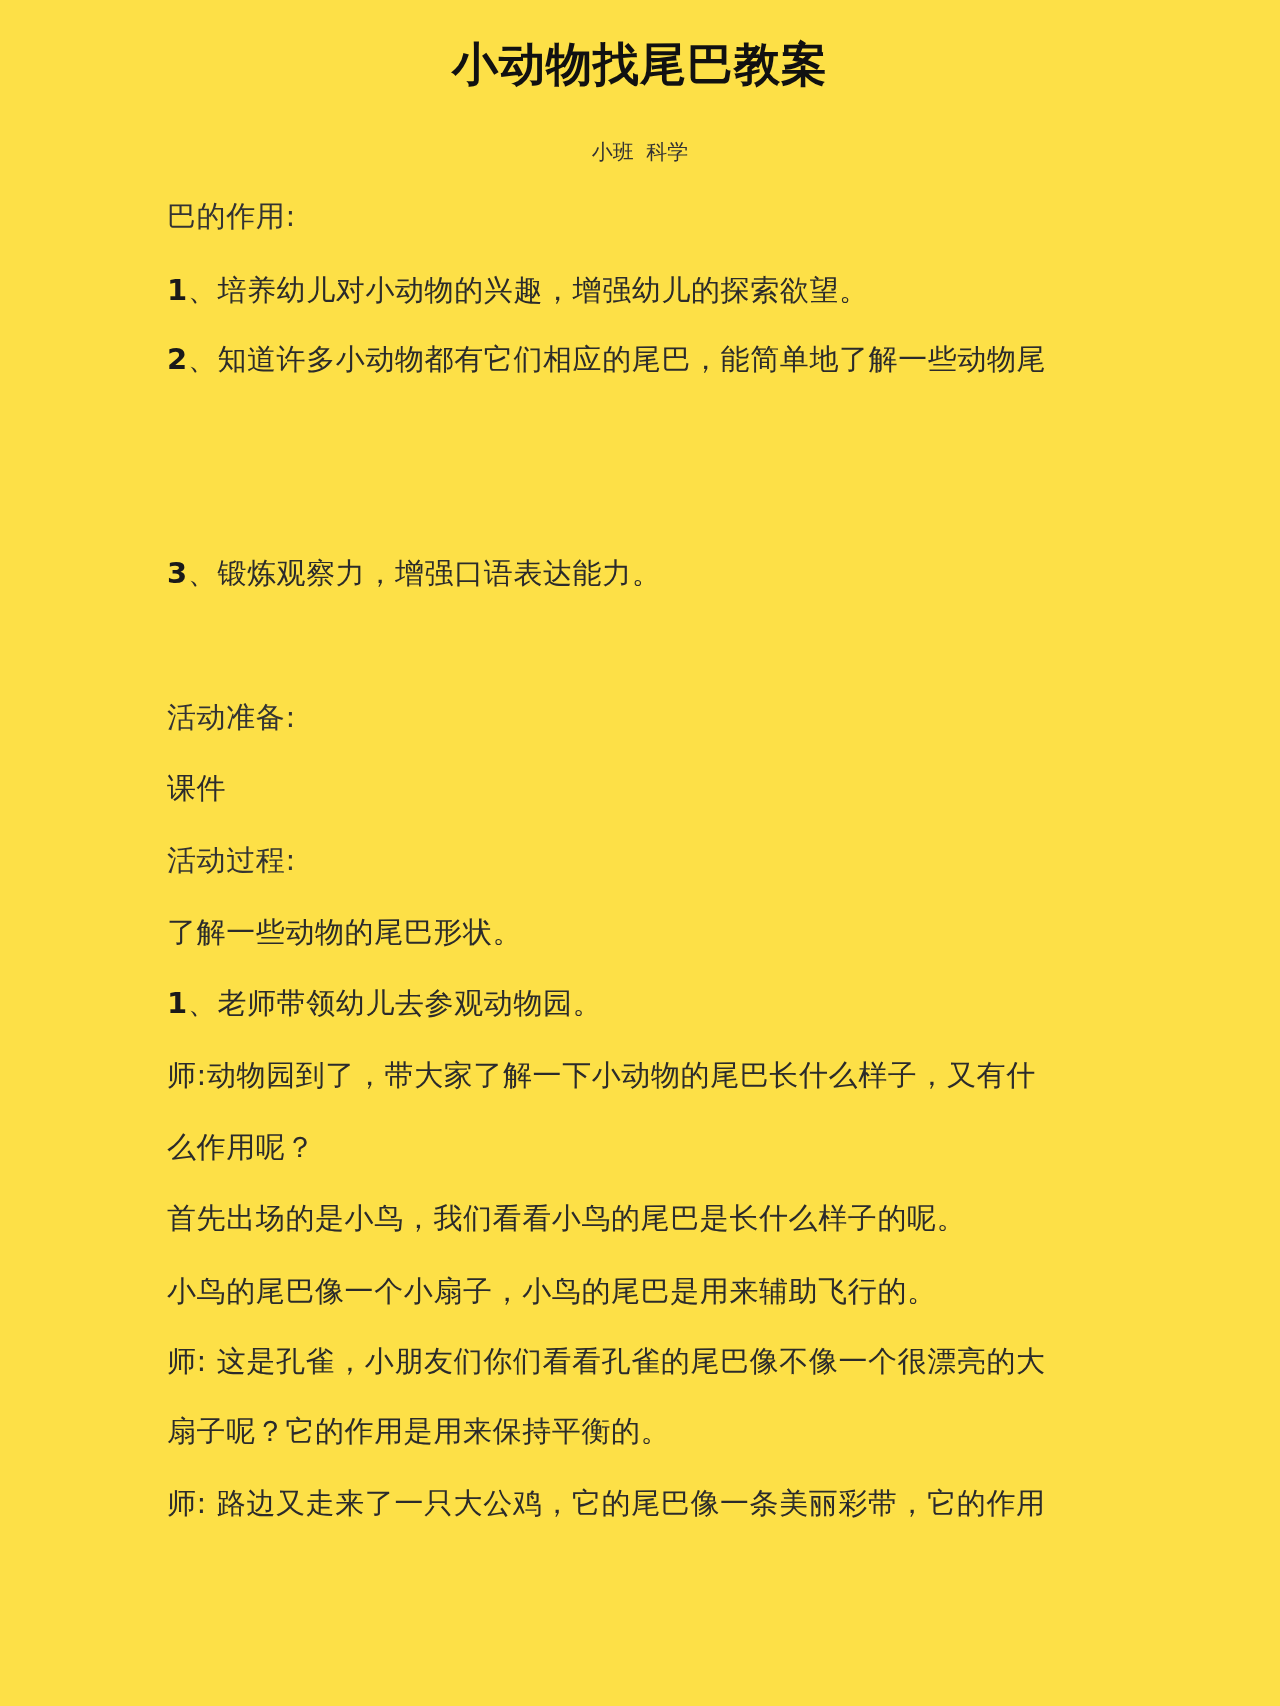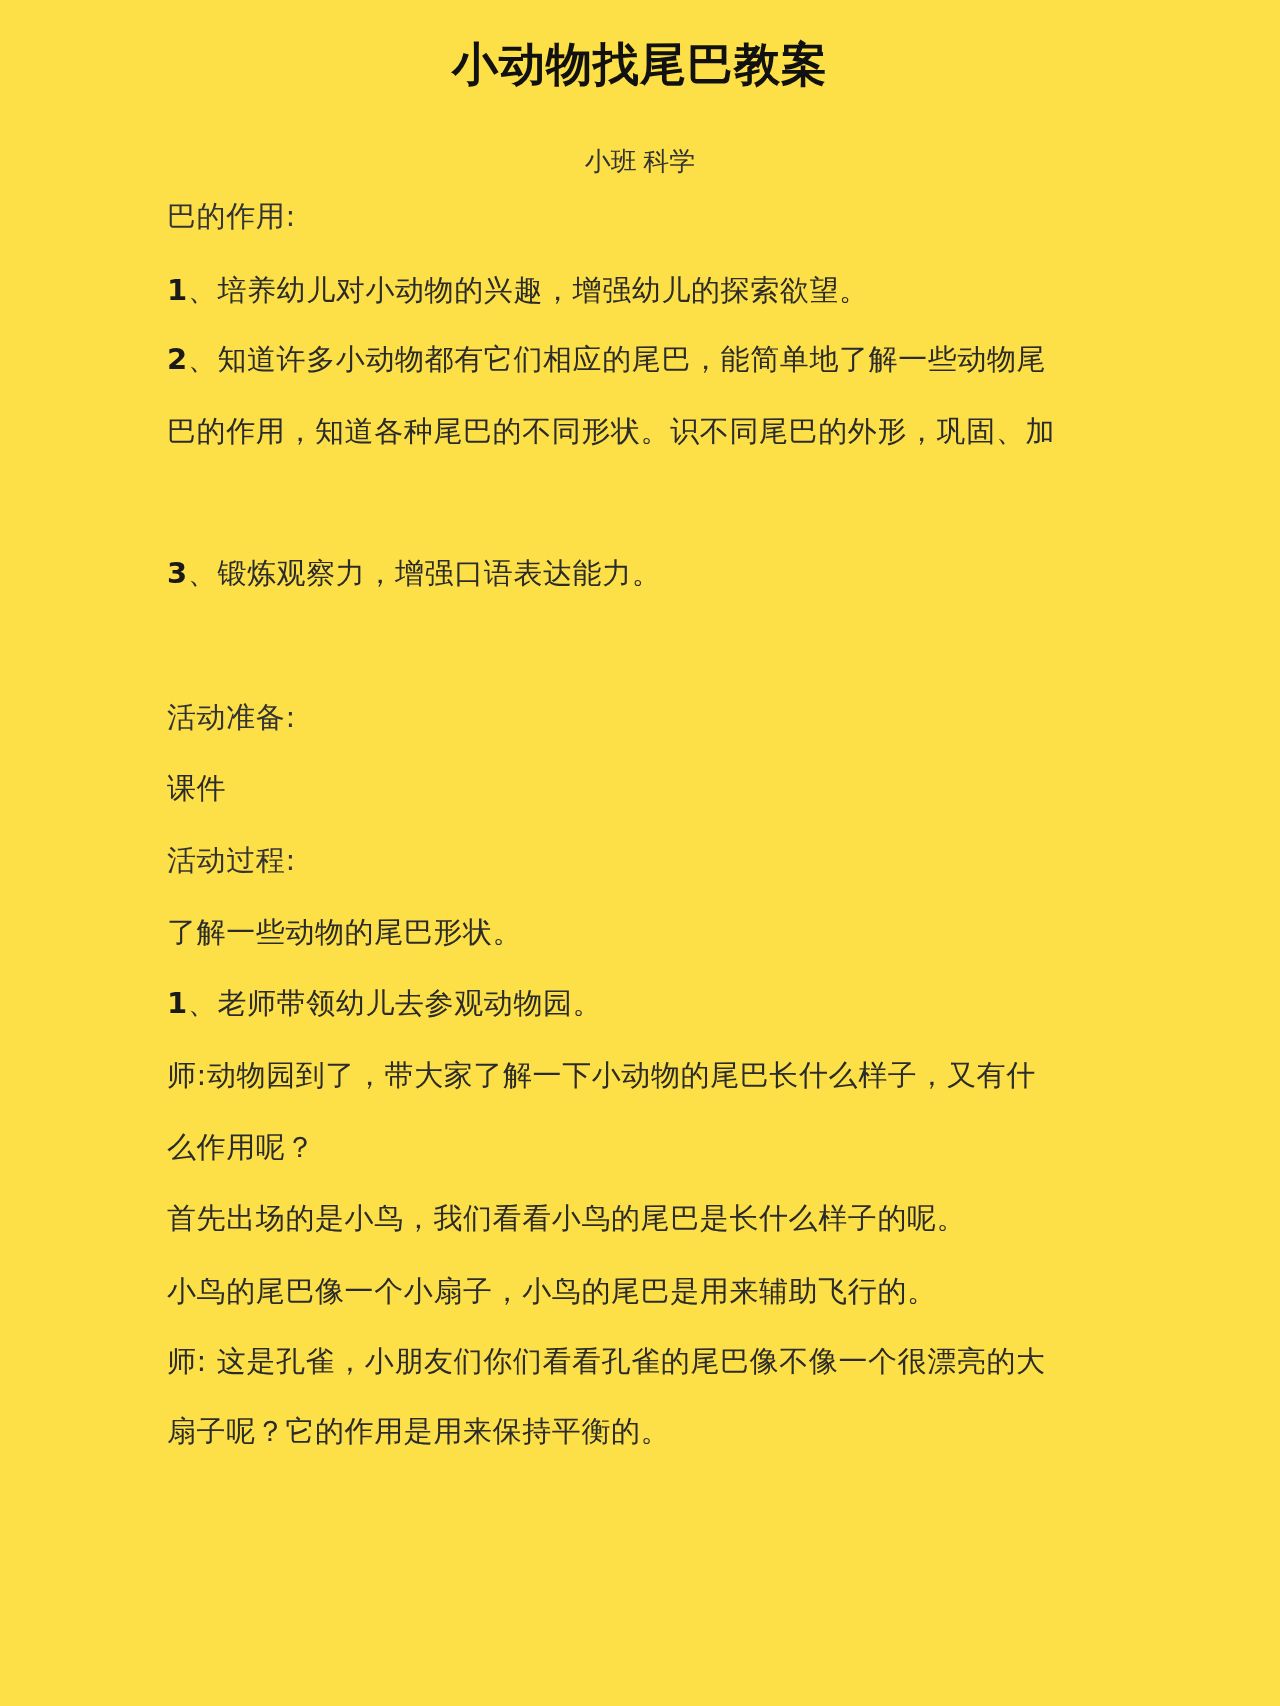--- a/index.html
+++ b/index.html
@@ -29,26 +29,26 @@
     text-align: center;
     font-size: 46px;
     font-weight: bold;
     color: #111111;
     letter-spacing: 1px;
     line-height: 60px;
   }
   .subtitle {
     position: absolute;
     left: 0; right: 0;
-    top: 148px;
+    top: 140px;
     text-align: center;
-    font-size: 26px;
+    font-size: 21px;
     color: #333333;
     line-height: 28px;
-    font-family: Liberation Serif, serif;
+    font-family: Liberation Mono, monospace;
   }
   .line {
     position: absolute;
     left: 167px;
     width: 960px;
     font-size: 29px;
     line-height: 40px;
     white-space: nowrap;
     color: #2b2b2b;
     letter-spacing: 0.6px;
@@ -71,21 +71,20 @@
 
   <div class="line heading" style="top:196px;">巴的作用:</div>
 
   <div class="line" style="top:270px;">
     <span class="num">1</span><span>、培养幼儿对小动物的兴趣，增强幼儿的探索欲望。</span>
   </div>
 
   <div class="line" style="top:339px;">
     <span class="num">2</span><span>、知道许多小动物都有它们相应的尾巴，能简单地了解一些动物尾</span>
   </div>
-  <div class="line" style="top:411px;">巴的作用，知道各种尾巴的不同形状。识不同尾巴的外形，巩固、加</div>
 
   <div class="line" style="top:553px;">
     <span class="num">3</span><span>、锻炼观察力，增强口语表达能力。</span>
   </div>
 
   <div class="line heading" style="top:697px;">活动准备:</div>
   <div class="line heading" style="top:840px;">活动过程:</div>
 
   <div class="line" style="top:768px;">课件</div>
   <div class="line" style="top:912px;">了解一些动物的尾巴形状。</div>
@@ -93,14 +92,15 @@
   <div class="line" style="top:983px;">
     <span class="num">1</span><span>、老师带领幼儿去参观动物园。</span>
   </div>
 
   <div class="line" style="top:1055px;">师:动物园到了，带大家了解一下小动物的尾巴长什么样子，又有什</div>
   <div class="line" style="top:1127px;">么作用呢？</div>
   <div class="line" style="top:1198px;">首先出场的是小鸟，我们看看小鸟的尾巴是长什么样子的呢。</div>
   <div class="line" style="top:1271px;">小鸟的尾巴像一个小扇子，小鸟的尾巴是用来辅助飞行的。</div>
   <div class="line" style="top:1341px;">师: 这是孔雀，小朋友们你们看看孔雀的尾巴像不像一个很漂亮的大</div>
   <div class="line" style="top:1411px;">扇子呢？它的作用是用来保持平衡的。</div>
+  <div class="line" style="top:1483px;">师: 路边又走来了一只大公鸡，它的尾巴像一条美丽彩带，它的作用</div>
 
 </div>
 
 </body></html>

